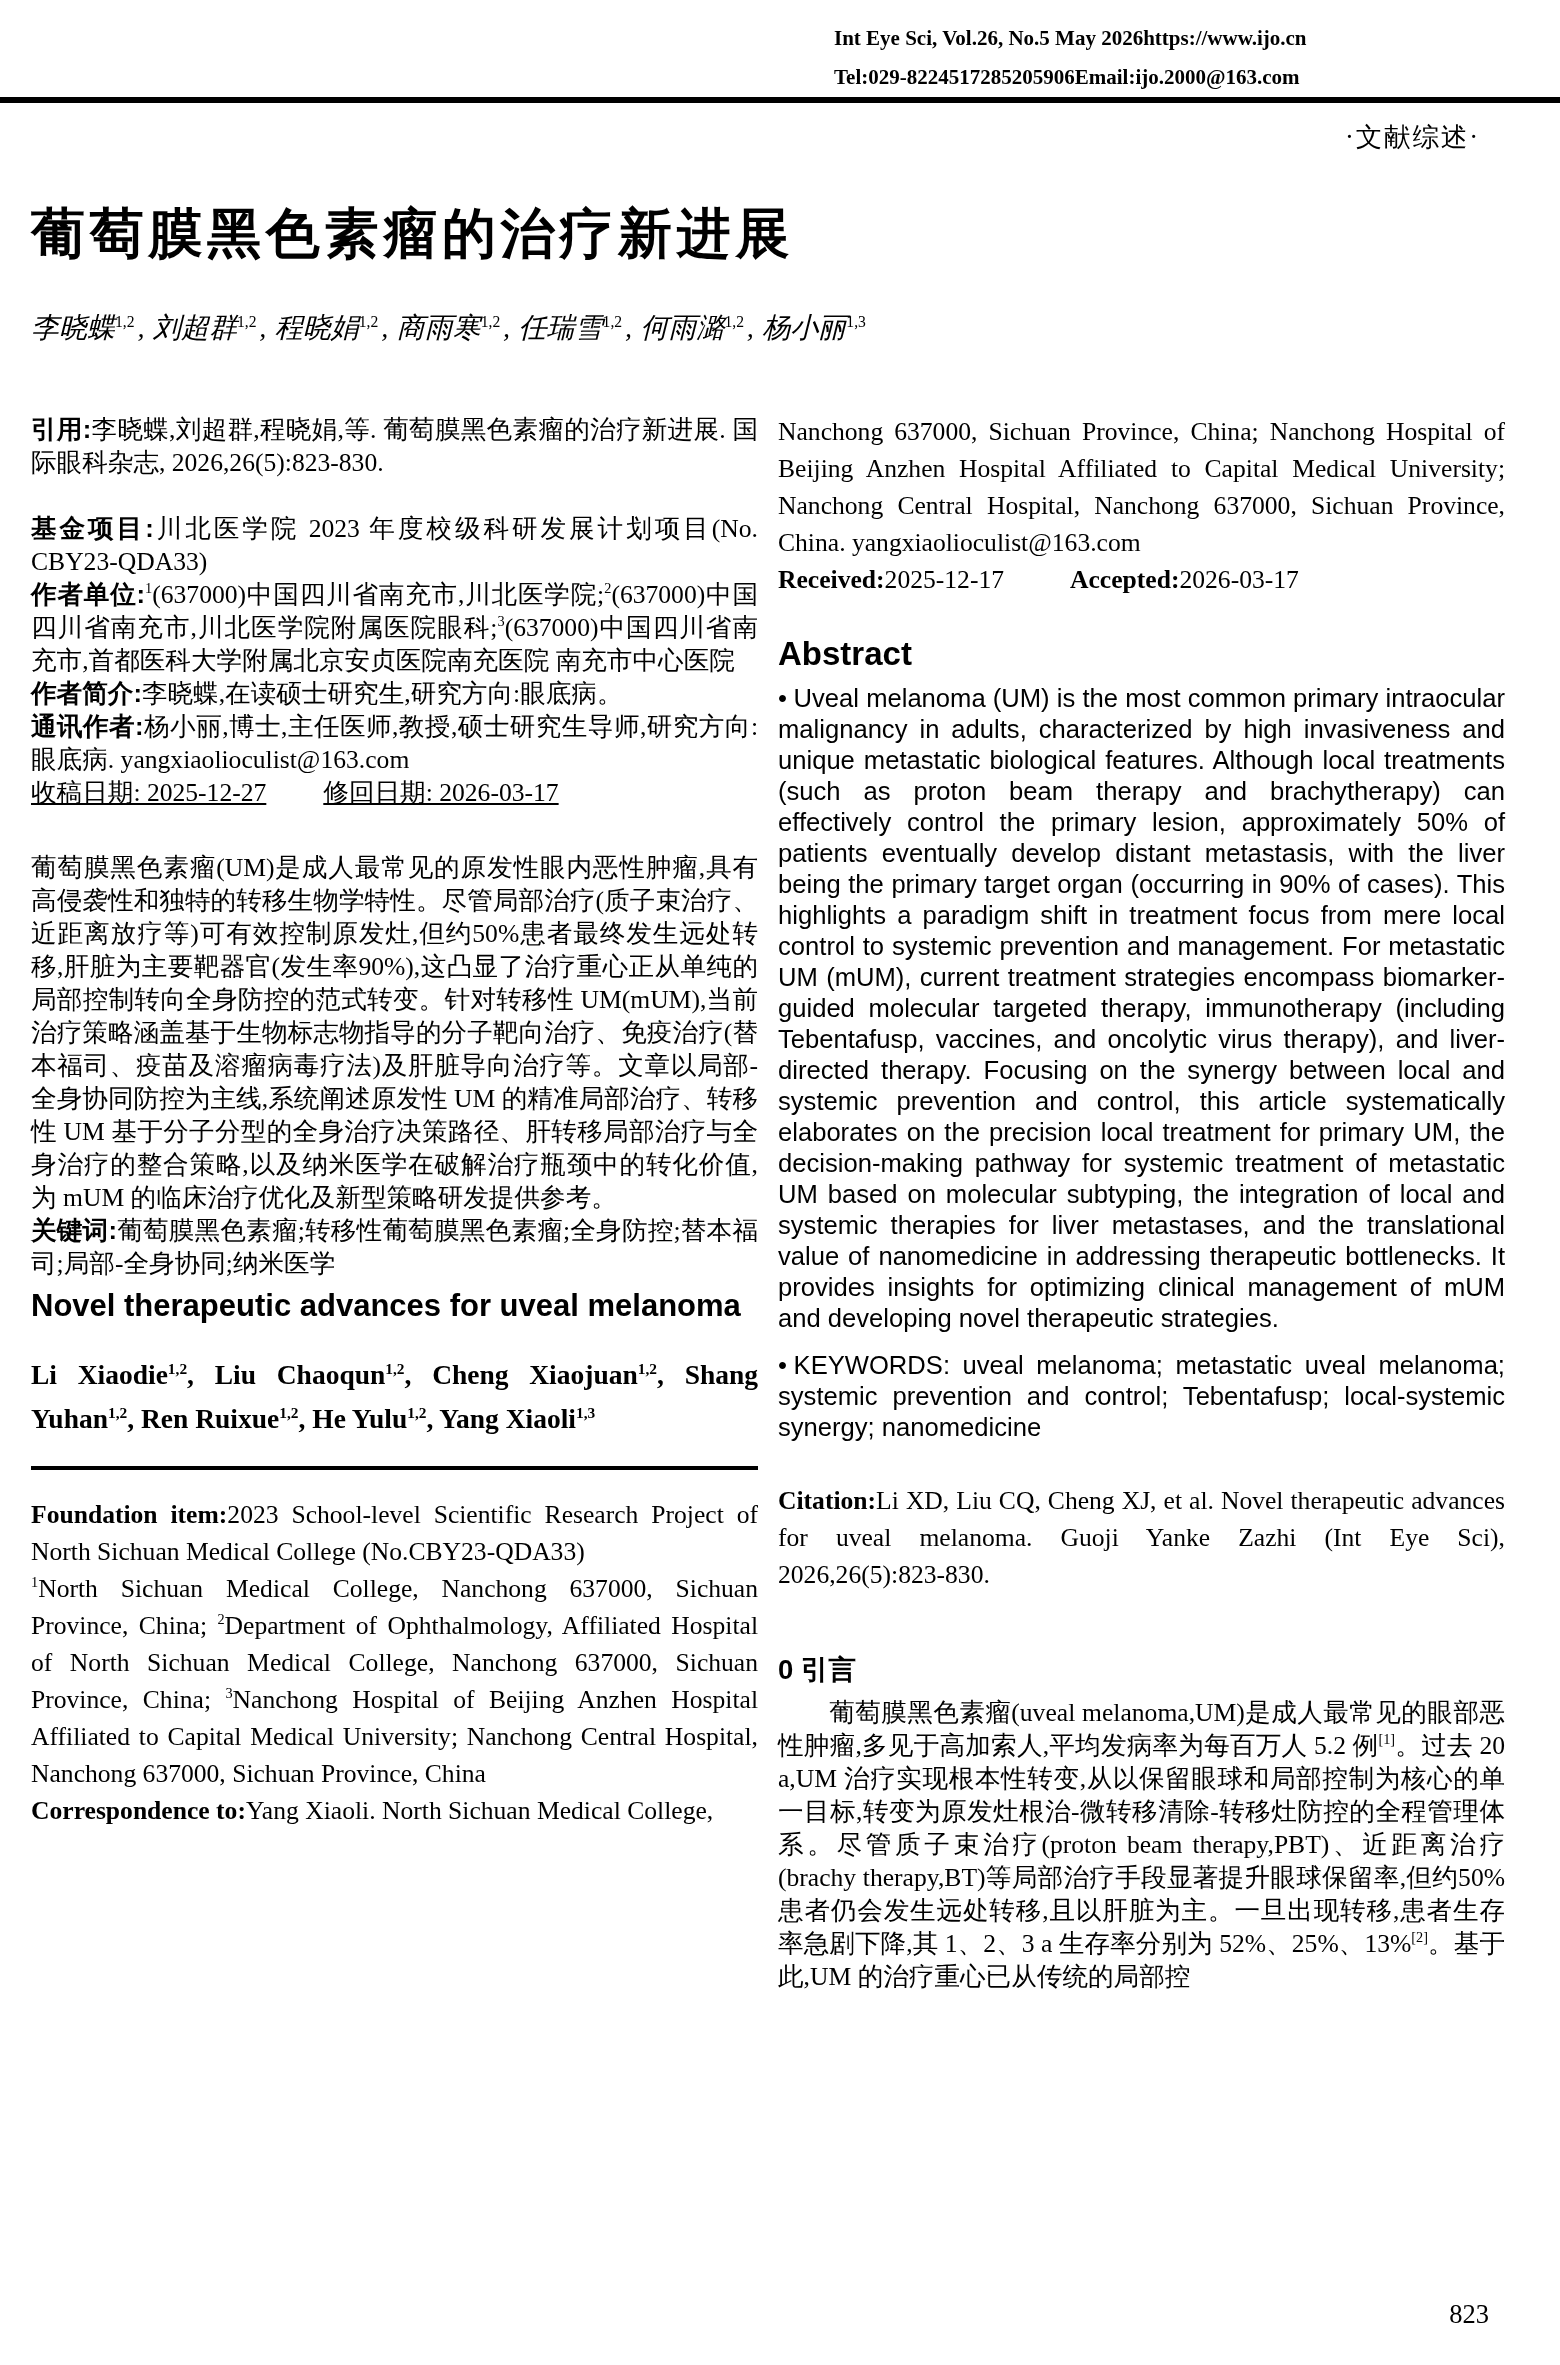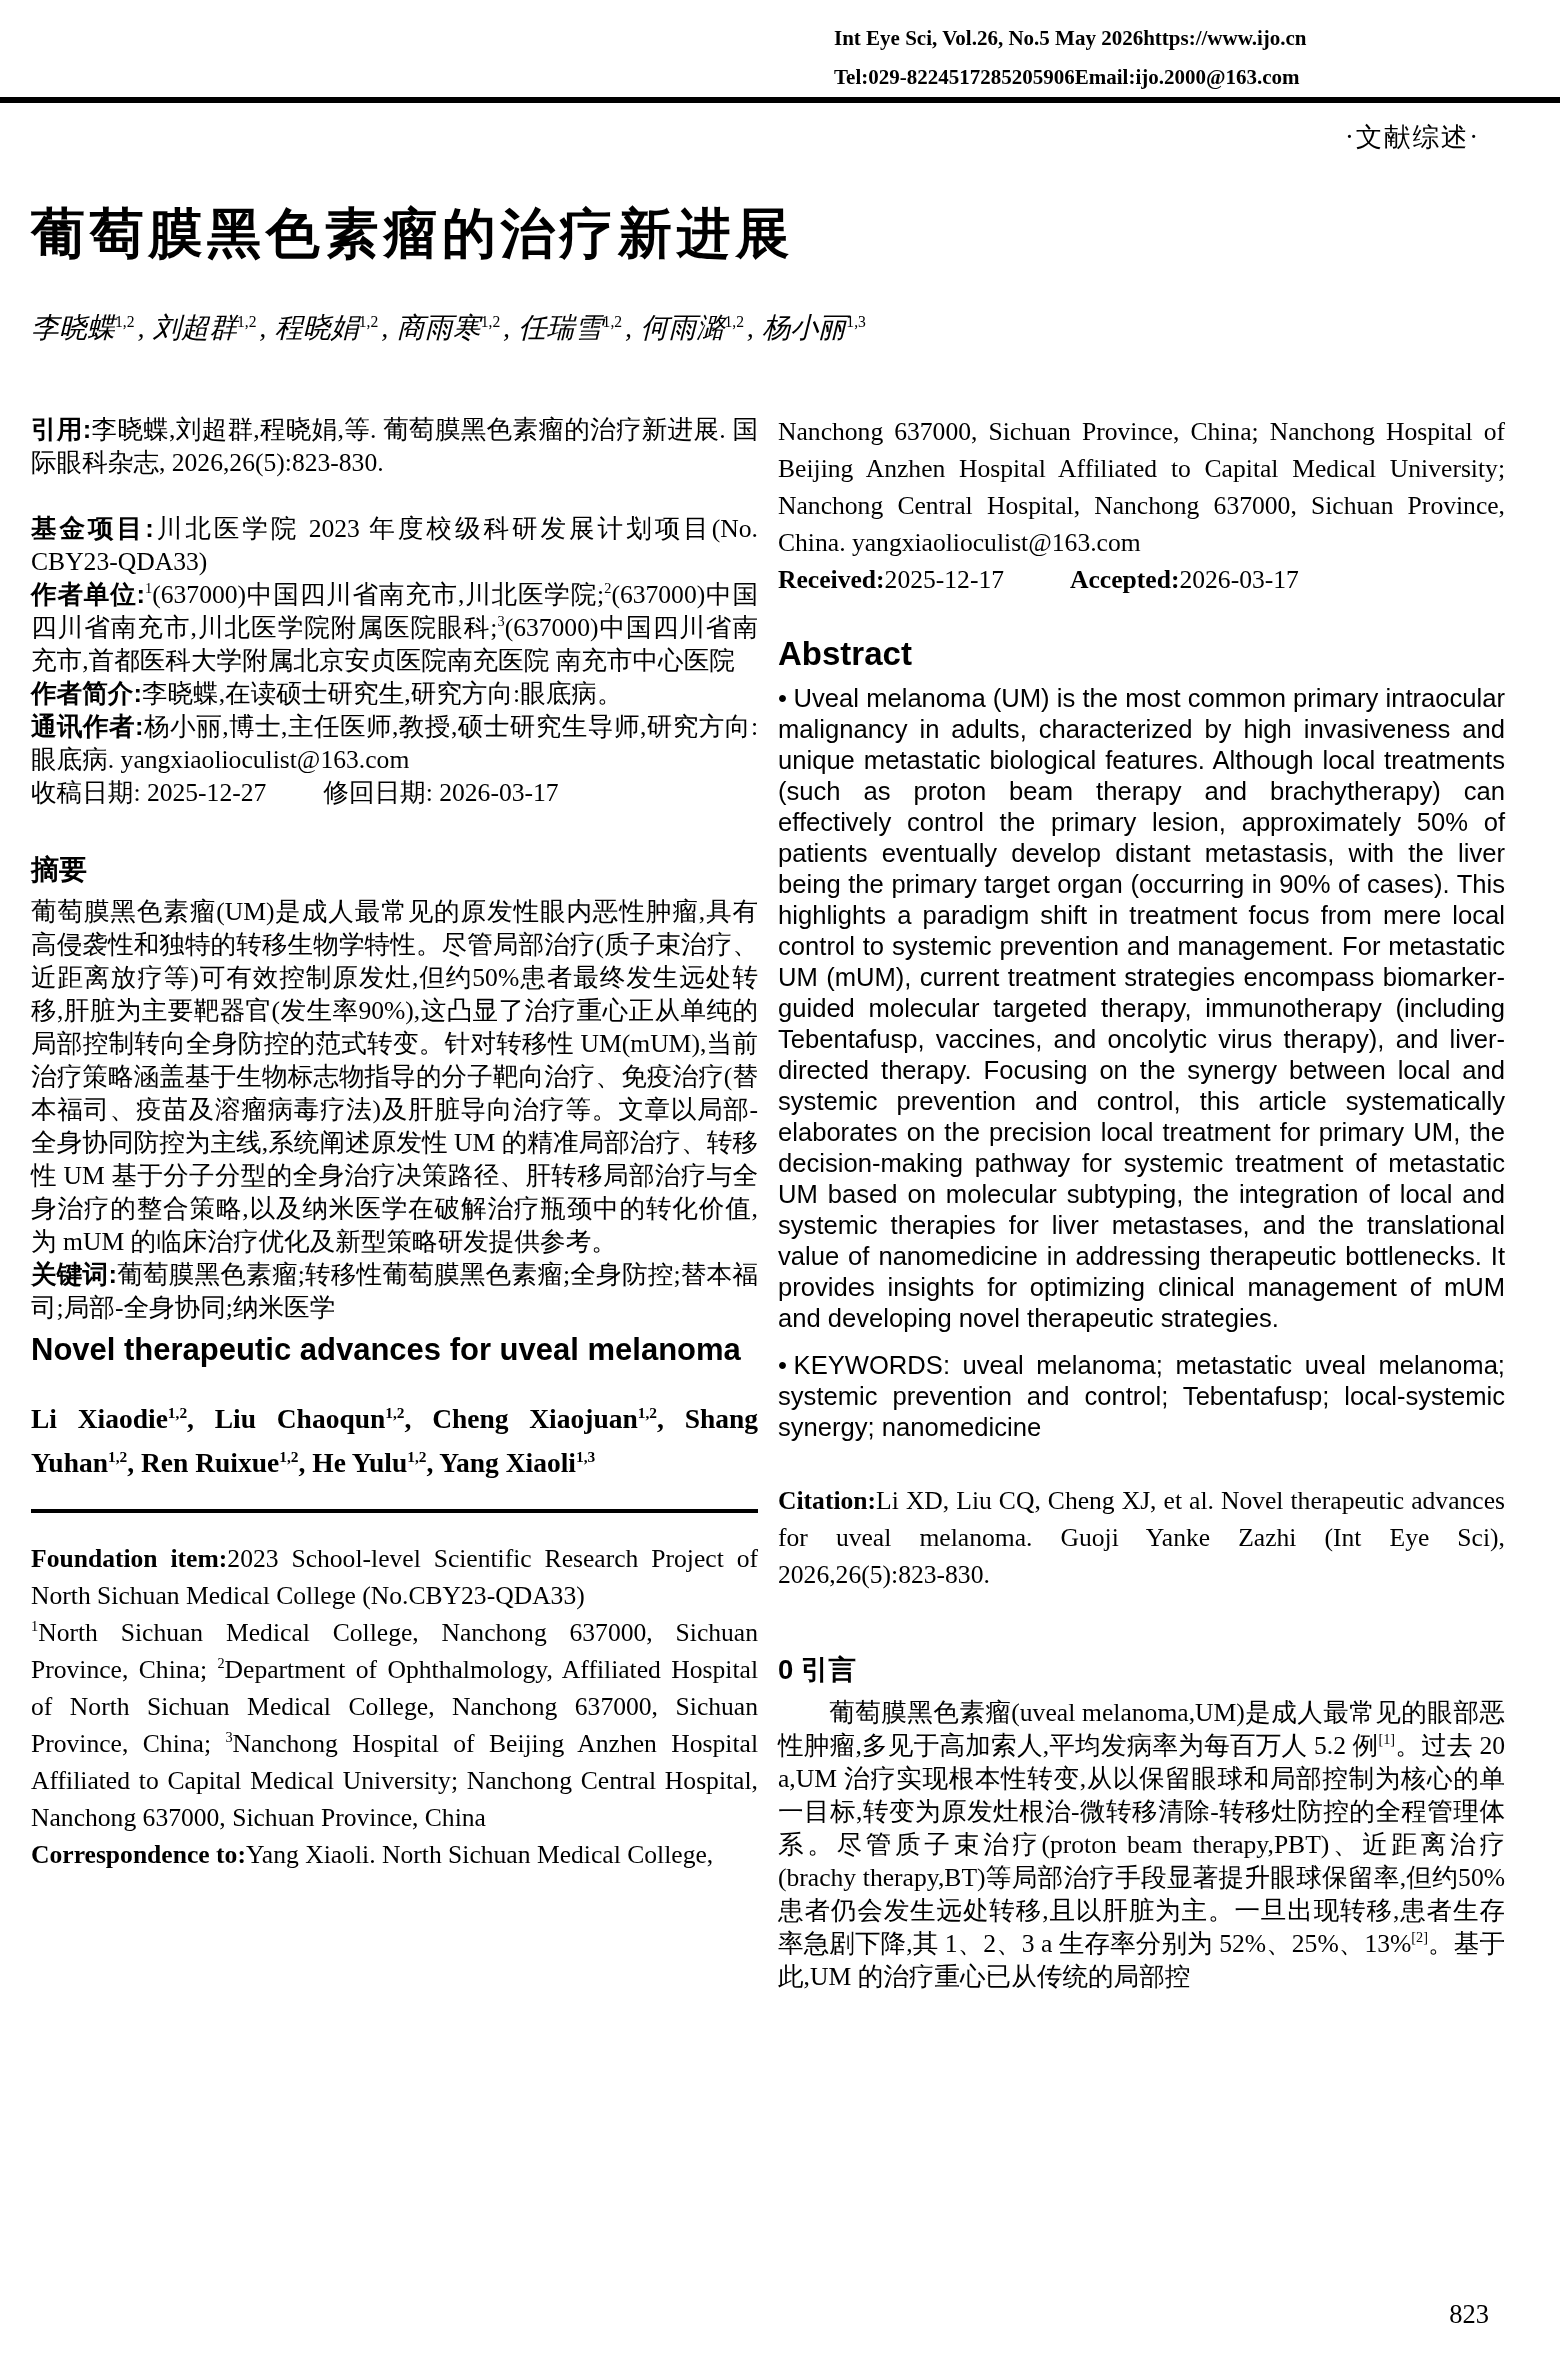--- a/index.html
+++ b/index.html
@@ -43,21 +43,21 @@
   .col{width:727px;}
   p{margin:0;}
   .cn{font-size:25.6px;line-height:33px;text-align:justify;}
   .en-serif{font-size:25.6px;line-height:37px;text-align:justify;}
   .en-sans{font-family:"Liberation Sans","DejaVu Sans",sans-serif;font-size:25.6px;line-height:31px;text-align:justify;}
   .lbl-cn{font-family:"Liberation Sans","DejaVu Sans",sans-serif;font-weight:700;}
   .lbl-serif{font-weight:700;}
   .h-cn{font-family:"Liberation Sans","DejaVu Sans",sans-serif;font-weight:700;font-size:28px;line-height:37px;}
   .h-en{font-family:"Liberation Sans","DejaVu Sans",sans-serif;font-weight:700;font-size:33px;line-height:42px;}
   .sp-cite{margin-bottom:33px;}
-  .sp-dates{margin-bottom:42px;}
+  .sp-dates{margin-bottom:42px;text-decoration:underline;}
   .sp-abs-head{margin-bottom:6.6px;}
   .sp-doi{margin-bottom:45px;}
   .title-en{
     font-family:"Liberation Sans","DejaVu Sans",sans-serif;
     font-weight:700;font-size:31px;line-height:51px;text-align:justify;
     margin-bottom:22px;
   }
   .authors-en{font-weight:700;font-size:27.5px;line-height:44px;text-align:justify;margin-bottom:24.6px;}
   .divider{height:4.3px;background:#000;margin:20px 0 26.5px 0;}
   .sp-received{margin-bottom:35px;}
@@ -107,21 +107,20 @@
       <p class="cn"><b class="lbl-cn">基金项目:</b><span>川北医学院 2023 年度校级科研发展计划项目(No. CBY23-QDA33)</span></p>
 
       <p class="cn"><b class="lbl-cn">作者单位:</b><sup>1</sup><span>(637000)中国四川省南充市,川北医学院;</span><sup>2</sup><span>(637000)中国四川省南充市,川北医学院附属医院眼科;</span><sup>3</sup><span>(637000)中国四川省南充市,首都医科大学附属北京安贞医院南充医院 南充市中心医院</span></p>
 
       <p class="cn"><b class="lbl-cn">作者简介:</b><span>李晓蝶,在读硕士研究生,研究方向:眼底病。</span></p>
 
       <p class="cn"><b class="lbl-cn">通讯作者:</b><span>杨小丽,博士,主任医师,教授,硕士研究生导师,研究方向:眼底病. yangxiaolioculist@163.com</span></p>
 
       <p class="cn sp-dates"><span>收稿日期: 2025-12-27</span><span class="date-gap"></span><span>修回日期: 2026-03-17</span></p>
 
-      <p class="h-cn sp-abs-head">摘要</p>
       <p class="cn">葡萄膜黑色素瘤(UM)是成人最常见的原发性眼内恶性肿瘤,具有高侵袭性和独特的转移生物学特性。尽管局部治疗(质子束治疗、近距离放疗等)可有效控制原发灶,但约50%患者最终发生远处转移,肝脏为主要靶器官(发生率90%),这凸显了治疗重心正从单纯的局部控制转向全身防控的范式转变。针对转移性 UM(mUM),当前治疗策略涵盖基于生物标志物指导的分子靶向治疗、免疫治疗(替本福司、疫苗及溶瘤病毒疗法)及肝脏导向治疗等。文章以局部-全身协同防控为主线,系统阐述原发性 UM 的精准局部治疗、转移性 UM 基于分子分型的全身治疗决策路径、肝转移局部治疗与全身治疗的整合策略,以及纳米医学在破解治疗瓶颈中的转化价值,为 mUM 的临床治疗优化及新型策略研发提供参考。</p>
 
       <p class="cn"><b class="lbl-cn">关键词:</b><span>葡萄膜黑色素瘤;转移性葡萄膜黑色素瘤;全身防控;替本福司;局部-全身协同;纳米医学</span></p>
 
 
       <p class="title-en">Novel therapeutic advances for uveal melanoma</p>
 
       <p class="authors-en"><span>Li Xiaodie</span><sup>1,2</sup><span>, </span><span>Liu Chaoqun</span><sup>1,2</sup><span>, </span><span>Cheng Xiaojuan</span><sup>1,2</sup><span>, </span><span>Shang Yuhan</span><sup>1,2</sup><span>, </span><span>Ren Ruixue</span><sup>1,2</sup><span>, </span><span>He Yulu</span><sup>1,2</sup><span>, </span><span>Yang Xiaoli</span><sup>1,3</sup></p>
 
       <div class="divider"></div>

